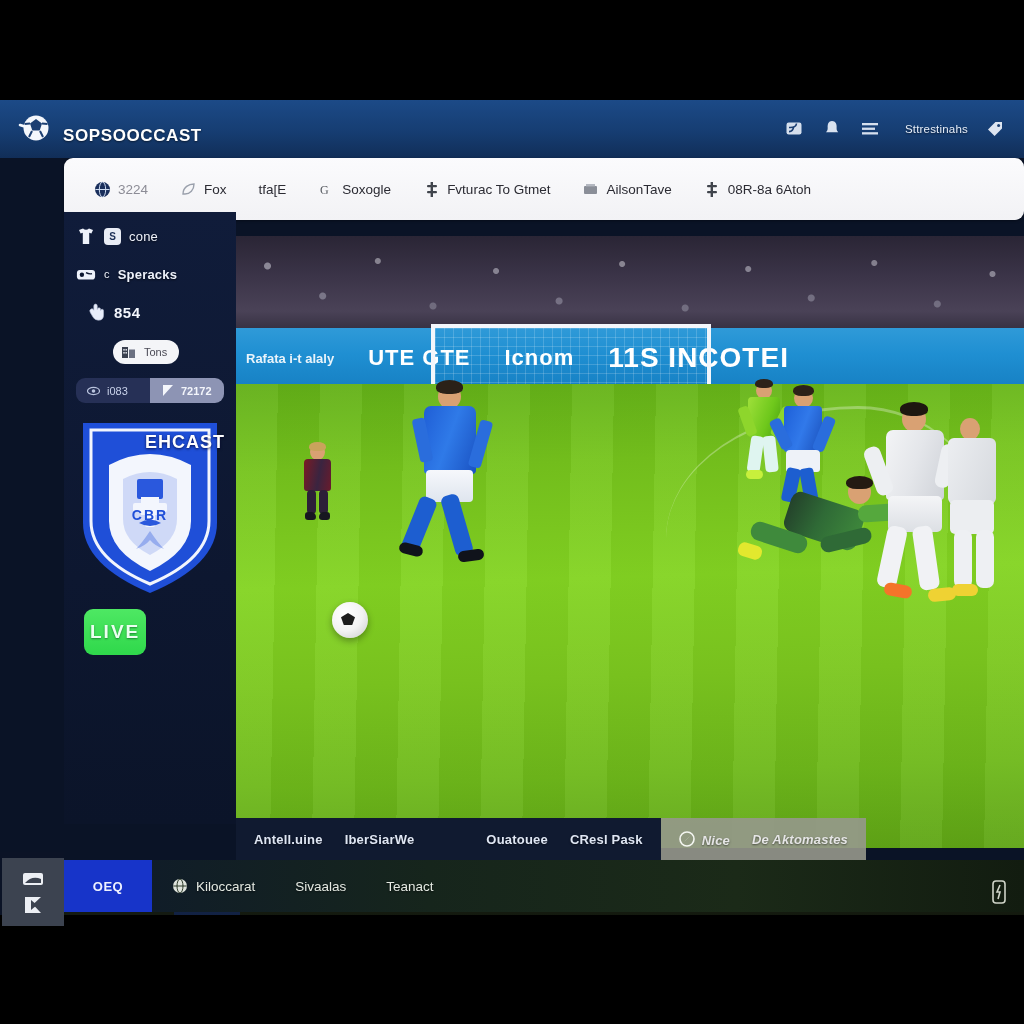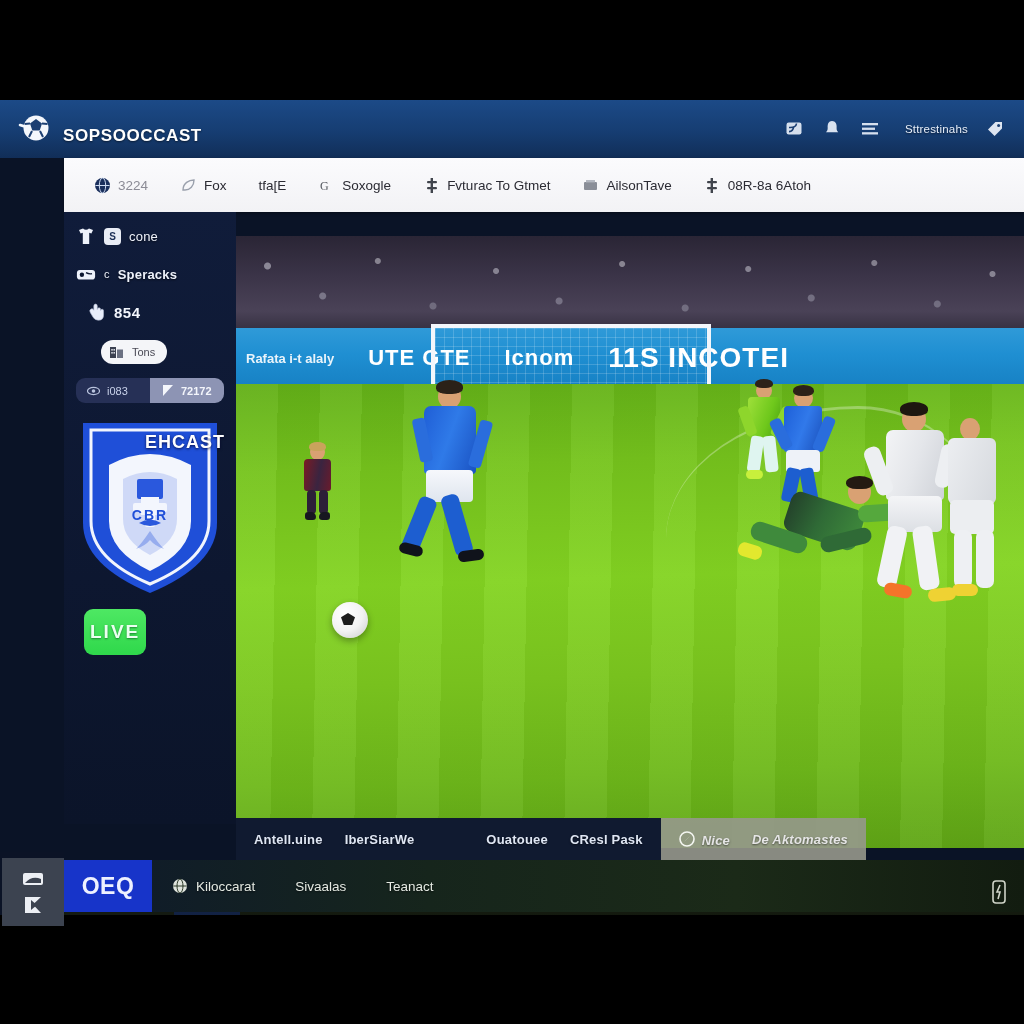--- a/index.html
+++ b/index.html
@@ -22,24 +22,24 @@
               text-shadow:0 1px 2px rgba(0,0,0,.5);}
   .header-right{margin-left:auto;display:flex;align-items:center;gap:16px;}
   .hicon{width:22px;height:22px;display:flex;align-items:center;justify-content:center;
          color:#dfe8f6;opacity:.92;}
   .hicon svg{display:block;}
   .hlabel{color:#e6eefa;font-size:11.5px;letter-spacing:.2px;
           text-shadow:0 1px 2px rgba(0,0,0,.55);}
   .hgroup{display:flex;align-items:center;gap:24px;}
 
   
-  .tabstrip{position:absolute;left:64px;top:58px;width:960px;height:54px;
+  .tabstrip{position:absolute;left:64px;top:58px;width:960px;height:62px;
             background:linear-gradient(180deg,#fbfbfd 0%,#f2f2f5 100%);
             display:flex;align-items:center;gap:0;box-sizing:border-box;padding-left:14px;
-            box-shadow:0 1px 3px rgba(0,0,0,.35);overflow:hidden;}
+            box-shadow:0 1px 3px rgba(0,0,0,.35);overflow:hidden;border-radius:9px;}
   .tab{display:flex;align-items:center;gap:7px;padding:0 16px;height:54px;
        color:#2b2b33;font-size:13.5px;white-space:nowrap;}
   .tab.muted{color:#8c8c96;}
   .tab .tico{width:17px;height:17px;display:flex;align-items:center;justify-content:center;flex:0 0 auto;}
   .tab .tico svg{display:block;}
 
   
   .sidebar{position:absolute;left:64px;top:112px;width:172px;height:612px;
            background:linear-gradient(180deg,#101c3a 0%,#0d1730 60%,#0b1429 100%);
            box-sizing:border-box;padding:14px 12px 0 12px;overflow:hidden;}
@@ -48,21 +48,21 @@
           color:#e9eefb;flex:0 0 auto;}
   .sb-ico svg{display:block;}
   .sb-badge{width:17px;height:17px;border-radius:4px;background:#e8ecf5;color:#1b2e55;
             font-size:10px;font-weight:bold;display:flex;align-items:center;justify-content:center;flex:0 0 auto;}
   .sb-text{color:#eef2fb;font-size:13px;font-weight:bold;letter-spacing:.2px;
            text-shadow:0 1px 2px rgba(0,0,0,.6);}
   .sb-text.reg{font-weight:normal;}
   .sb-num{color:#f3f6fd;font-size:15px;font-weight:bold;letter-spacing:.5px;}
 
   .chip-light{display:inline-flex;align-items:center;gap:7px;background:#f4f5f8;border-radius:13px;
-              padding:4px 12px 4px 8px;margin-left:25px;margin-bottom:14px;}
+              padding:4px 12px 4px 8px;margin-left:37px;margin-bottom:14px;}
   .chip-light .clab{color:#4a4a55;font-size:11px;}
   .chip-light .cico{width:16px;height:16px;display:flex;align-items:center;justify-content:center;}
 
   .pillrow{display:flex;gap:0;margin-bottom:16px;border-radius:9px;overflow:hidden;}
   .pill{display:flex;align-items:center;gap:7px;padding:6px 11px;font-size:11px;flex:1;}
   .pill.a{background:#263056;color:#c9d2ea;}
   .pill.b{background:#8d94b4;color:#f3f5fb;font-weight:bold;}
   .pill .pico{width:13px;height:13px;display:flex;align-items:center;justify-content:center;flex:0 0 auto;}
 
   
@@ -144,21 +144,21 @@
   .ovseg.dark{background:#101a30;color:#dfe6f3;}
   .ovseg.gray{background:rgba(150,152,140,.9);color:#e5e5e5;font-style:italic;}
   .ovtext{font-size:13px;font-weight:bold;letter-spacing:.2px;text-shadow:0 1px 2px rgba(0,0,0,.5);}
   .ovico{width:17px;height:17px;display:inline-flex;align-items:center;justify-content:center;vertical-align:-3px;margin-right:6px;}
 
   
   .lowernav{position:absolute;left:64px;top:760px;width:960px;height:52px;
             background:linear-gradient(90deg,#0e1a2c 0%,#16251c 38%,#1b2a18 70%,#121c10 100%);
             display:flex;align-items:center;overflow:hidden;}
   .lnlogo{width:88px;height:52px;background:#1734c9;display:flex;align-items:center;justify-content:center;
-          color:#eef1ff;font-size:23px;font-weight:bold;letter-spacing:.5px;flex:0 0 auto;}
+          color:#eef1ff;font-size:13px;font-weight:bold;letter-spacing:.5px;flex:0 0 auto;}
   .lnactive{background:rgba(70,95,140,.42);height:52px;display:flex;align-items:center;padding:0 18px;flex:0 0 auto;}
   .lnitem{display:flex;align-items:center;gap:8px;padding:0 20px;color:#e4e9e2;font-size:13.5px;
           white-space:nowrap;text-shadow:0 1px 2px rgba(0,0,0,.55);}
   .lnico{width:16px;height:16px;display:flex;align-items:center;justify-content:center;flex:0 0 auto;}
 
   
   .taskbar{position:absolute;left:64px;top:812px;width:960px;height:103px;
            background:linear-gradient(180deg,#141a0f 0%,#0e1209 58%,#090b06 100%);}
   .tcard{position:absolute;left:0;top:0;width:110px;height:103px;background:#141a11;
          box-sizing:border-box;padding:12px 10px;}

